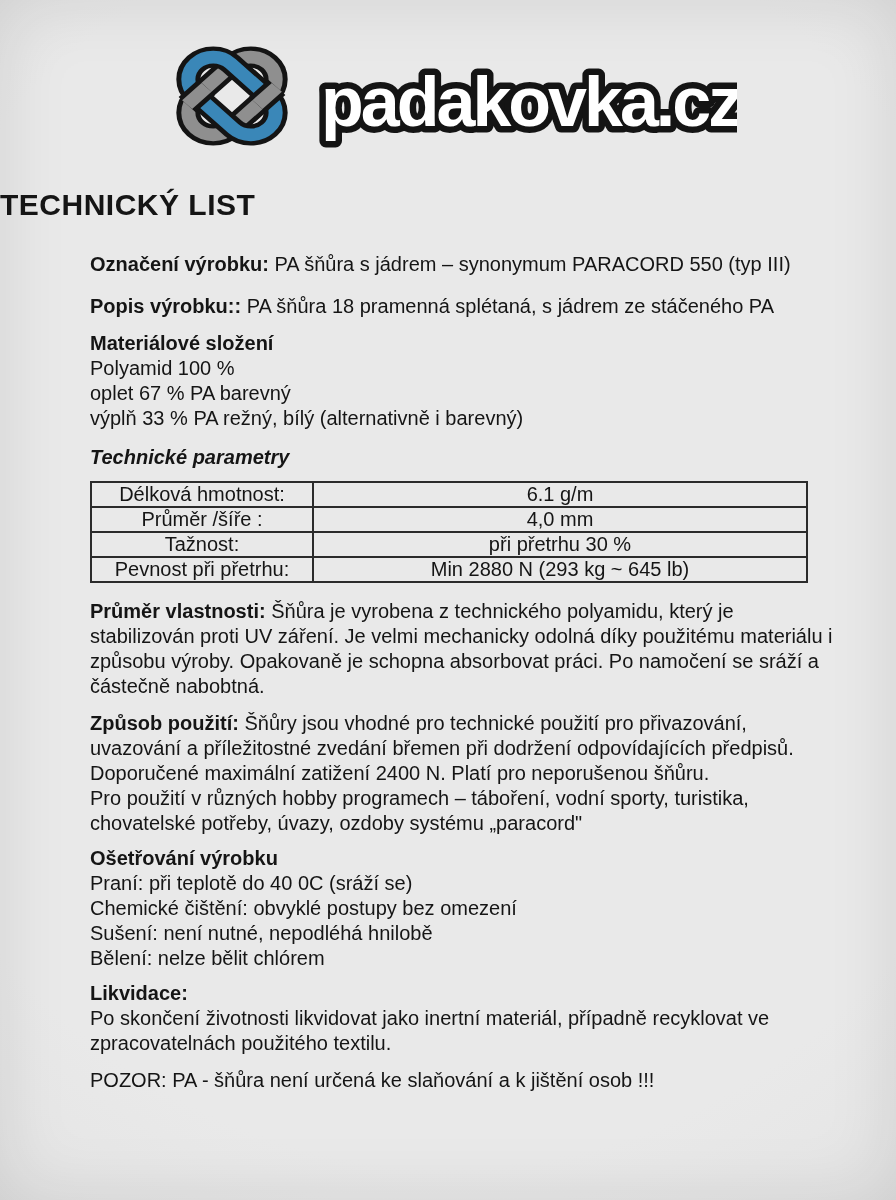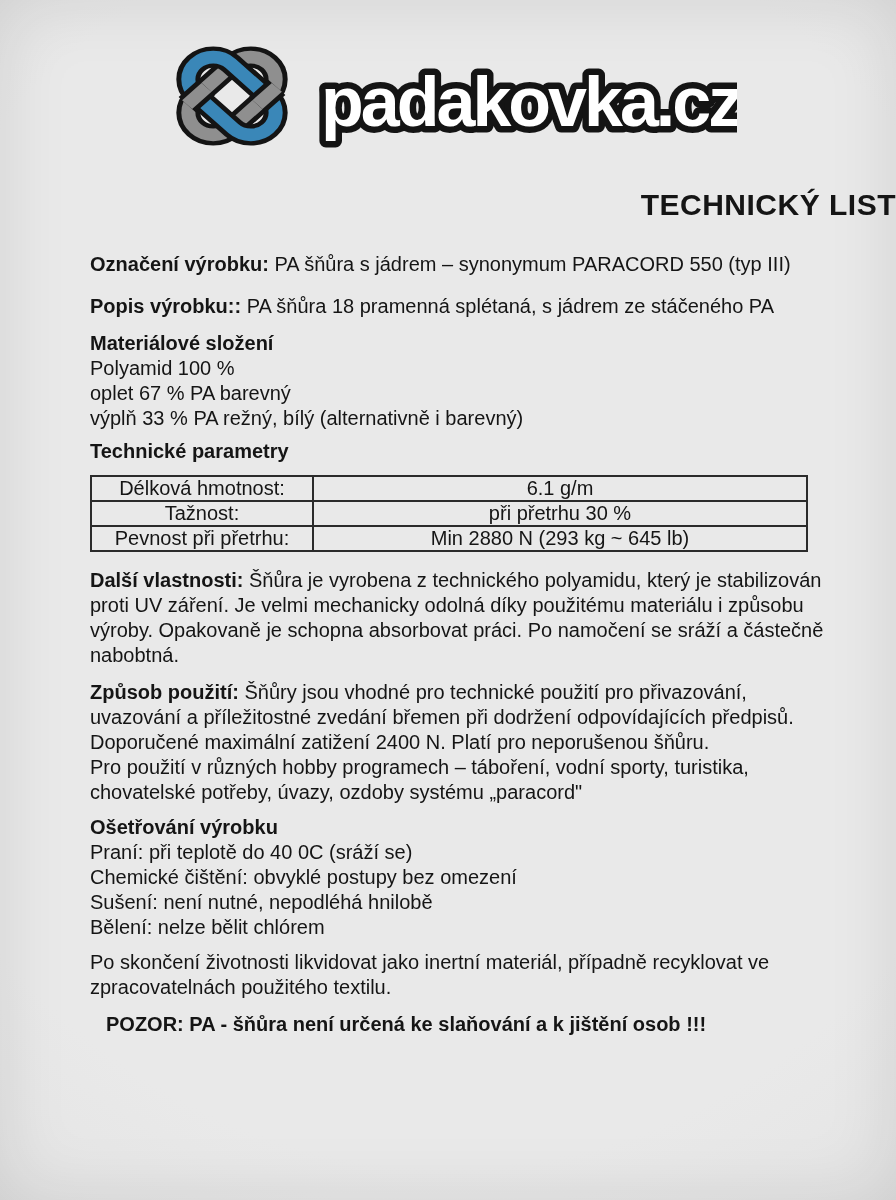--- a/index.html
+++ b/index.html
@@ -16,35 +16,35 @@
     background: radial-gradient(ellipse 120% 95% at 50% 45%, #e9e9e9 55%, #dcdcdc 100%);
     box-shadow: inset 0 0 70px rgba(0,0,0,0.10);
     overflow: hidden;
   }
   .logo-row {
     display: flex; align-items: center; justify-content: center;
     gap: 12px; height: 132px;
   }
   .page-title {
     margin: 26px 0 0 0;
-    text-align: right;
+    text-align: left;
     font-size: 30px; font-weight: bold;
     letter-spacing: 0.5px;
   }
   .content {
     width: 748px;
     margin-left: 90px;
     font-size: 20px;
     line-height: 25px;
   }
   .para-lead { margin-top: 17px; }
   .para-lead.first { margin-top: 30px; }
   .sect-heading { font-weight: bold; }
   .material-block { margin-top: 12px; }
-  .tech-heading { margin-top: 8px; }
+  .tech-heading { margin-top: 14px; font-style: italic; }
   table.params {
     border-collapse: collapse;
     margin-top: 11px;
     width: 716px;
     table-layout: fixed;
     text-align: center;
   }
   table.params td {
     border: 2px solid #2b2b2b;
     padding: 0 8px;
@@ -53,21 +53,21 @@
     height: 23px;
     white-space: nowrap;
     overflow: hidden;
   }
   col.c1 { width: 222px; }
   col.c2 { width: 494px; }
   .para-block { margin-top: 16px; }
   .para-block.usage { margin-top: 12px; }
   .care-block { margin-top: 10px; }
   .disposal-block { margin-top: 10px; }
-  .warning-line { margin-top: 12px; font-weight: bold; margin-left: 16px; }
+  .warning-line { margin-top: 12px; font-weight: normal; }
   b { font-weight: bold; }
 </style>
 </head>
 <body>
 
 <div class="page">
 
   <div class="logo-row">
     <svg viewBox="-88 -88 176 176" width="146" height="130" preserveAspectRatio="none">
 
@@ -112,47 +112,52 @@
       <colgroup>
           <col class="c1">
           <col class="c2">
         </colgroup>
       <tbody>
         <tr>
           <td>Délková hmotnost:</td>
           <td>6.1 g/m</td>
         </tr>
         <tr>
+          <td>Průměr /šíře :</td>
+          <td>4,0 mm</td>
+        </tr>
+        <tr>
           <td>Tažnost:</td>
           <td>při přetrhu 30 %</td>
         </tr>
         <tr>
           <td>Pevnost při přetrhu:</td>
           <td>Min 2880 N (293 kg ~ 645 lb)</td>
         </tr>
       </tbody>
     </table>
 
     <div class="para-block">
-      <b>Další vlastnosti:</b><span> Šňůra je vyrobena z technického polyamidu, který je stabilizován proti UV záření. Je velmi mechanicky odolná díky použitému materiálu i způsobu výroby. Opakovaně je schopna absorbovat práci. Po namočení se sráží a částečně nabobtná.</span>
+      <b>Průměr vlastnosti:</b><span> Šňůra je vyrobena z technického polyamidu, který je stabilizován proti UV záření. Je velmi mechanicky odolná díky použitému materiálu i způsobu výroby. Opakovaně je schopna absorbovat práci. Po namočení se sráží a částečně nabobtná.</span>
     </div>
 
     <div class="para-block usage">
       <b>Způsob použití:</b><span> Šňůry jsou vhodné pro technické použití pro přivazování, uvazování a příležitostné zvedání břemen při dodržení odpovídajících předpisů. Doporučené maximální zatižení 2400 N. Platí pro neporušenou šňůru.</span>
       <div>Pro použití v různých hobby programech – táboření, vodní sporty, turistika, chovatelské potřeby, úvazy, ozdoby systému „paracord"</div>
     </div>
 
     <div class="care-block">
       <div class="sect-heading">Ošetřování výrobku</div>
       <div>Praní: při teplotě do 40 0C (sráží se)</div>
       <div>Chemické čištění: obvyklé postupy bez omezení</div>
       <div>Sušení: není nutné, nepodléhá hnilobě</div>
       <div>Bělení: nelze bělit chlórem</div>
     </div>
 
     <div class="disposal-block">
+      <div class="sect-heading">Likvidace:</div>
       <div>Po skončení životnosti likvidovat jako inertní materiál, případně recyklovat ve zpracovatelnách použitého textilu.</div>
     </div>
 
     <div class="warning-line">POZOR: PA - šňůra není určená ke slaňování a k jištění osob !!!</div>
 
   </div>
 </div>
 
 </body></html>

